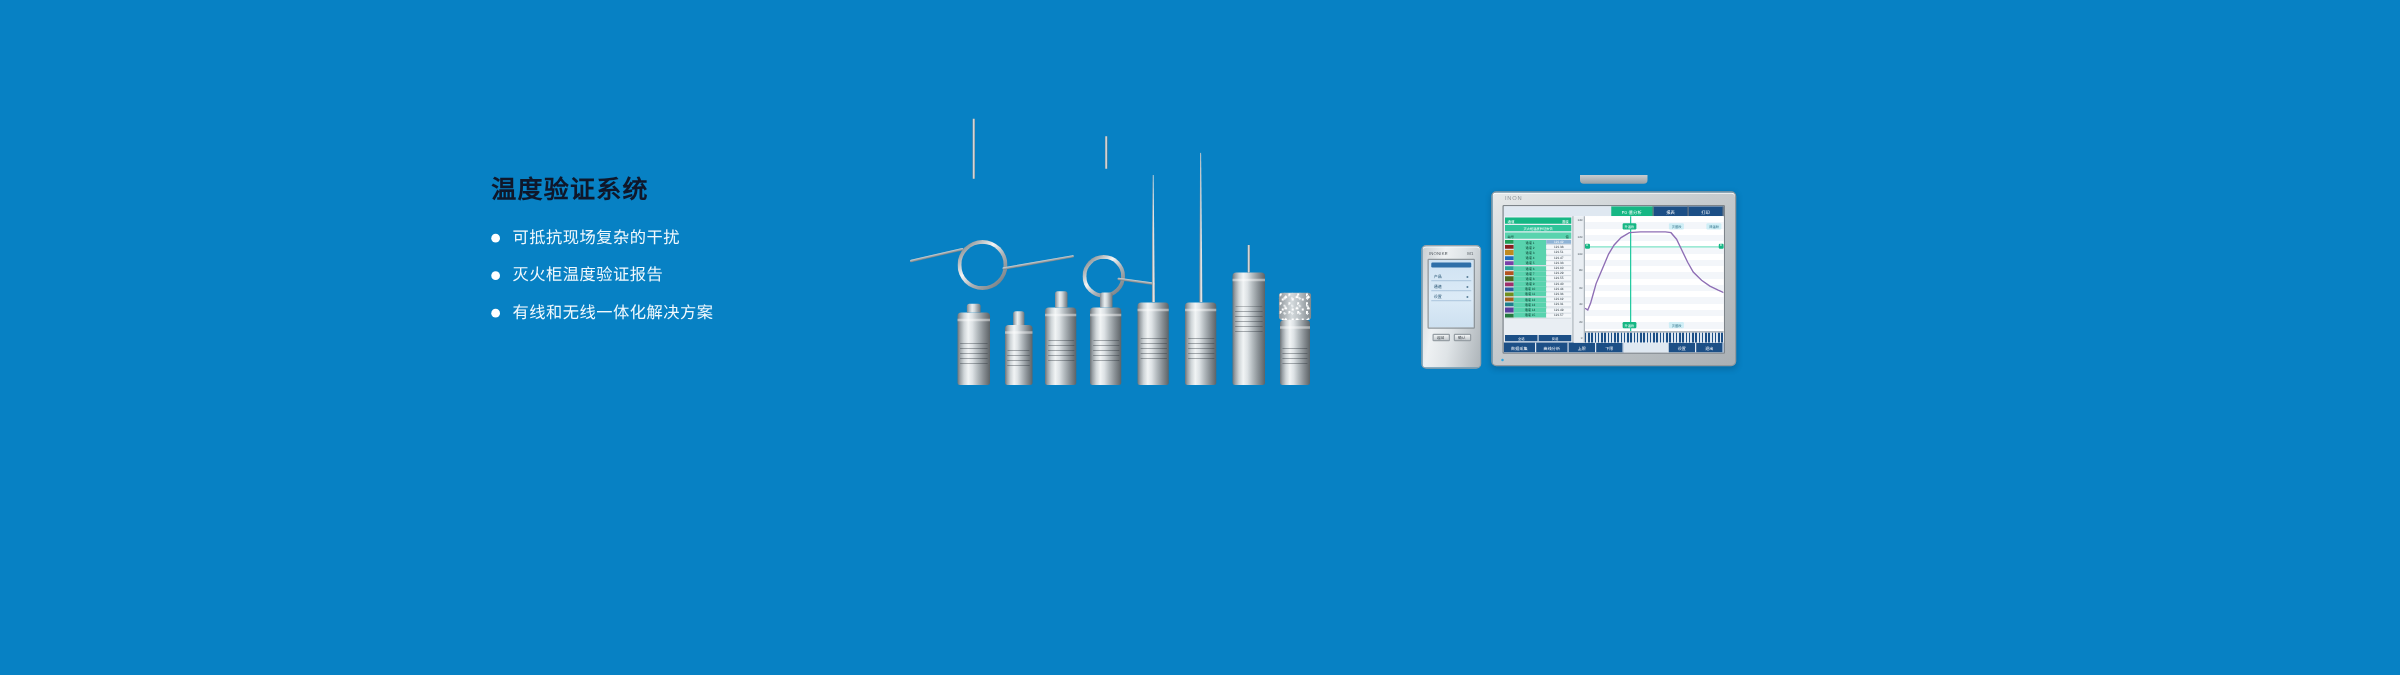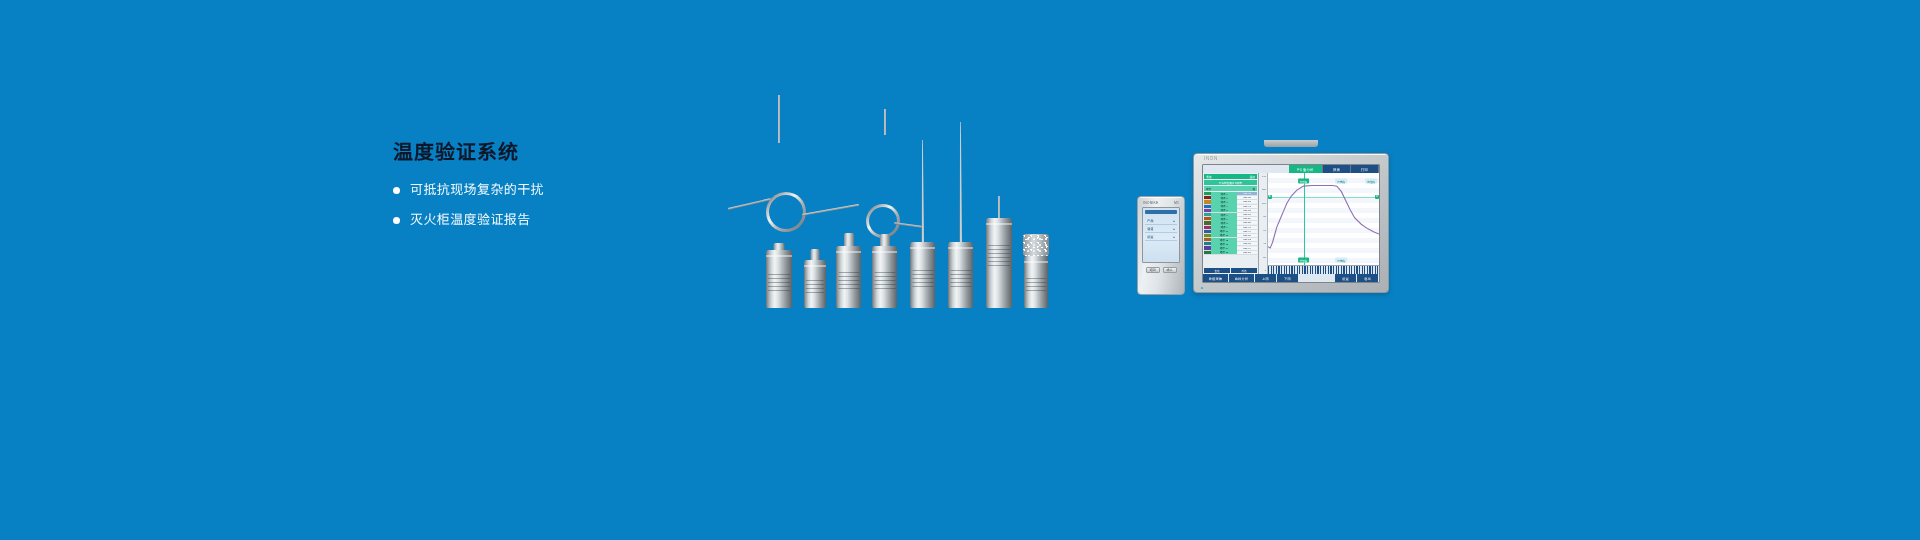--- a/index.html
+++ b/index.html
@@ -281,20 +281,24 @@
 
 
     <ul class="bullets">
       <li class="bullet">
         <span class="dot"></span>
         <span>可抵抗现场复杂的干扰</span>
       </li>
       <li class="bullet">
         <span class="dot"></span>
         <span>灭火柜温度验证报告</span>
+      </li>
+      <li class="bullet">
+        <span class="dot"></span>
+        <span>有线和无线一体化解决方案</span>
       </li>
     </ul>
   </div>
 
   <div class="stage">
 
     <div class="coil" style="left:8px; top:70px; width:130px; height:48px;">
       <div class="wire" style="left:0; top:20px; width:44px; transform:rotate(-13deg); transform-origin:left center;"></div>
       <div class="ring" style="left:38px; top:4px; width:40px; height:40px;"></div>
       <div class="wire" style="left:74px; top:26px; width:58px; transform:rotate(-10deg); transform-origin:left center;"></div>

